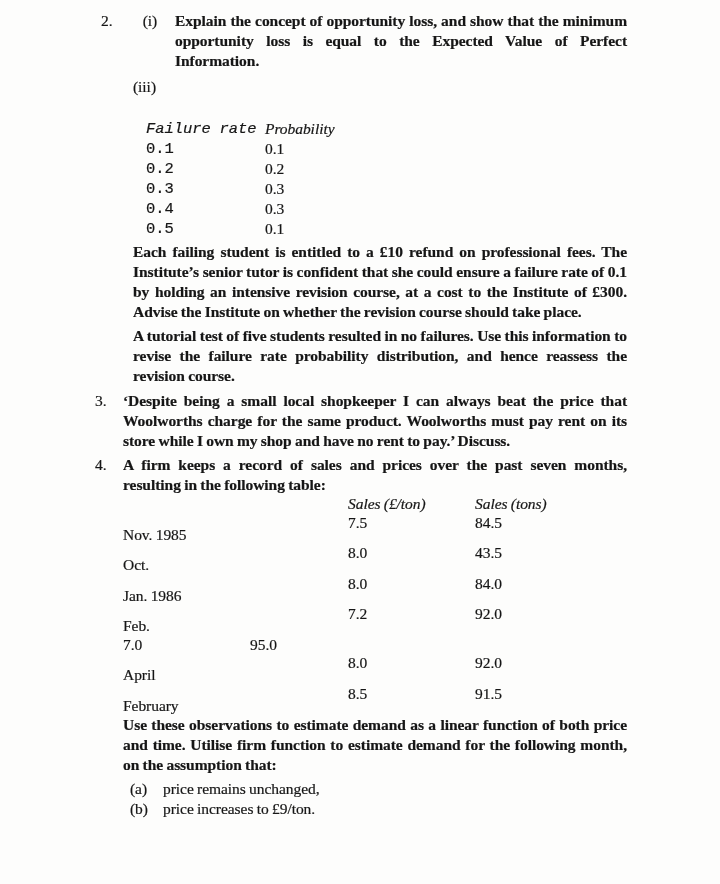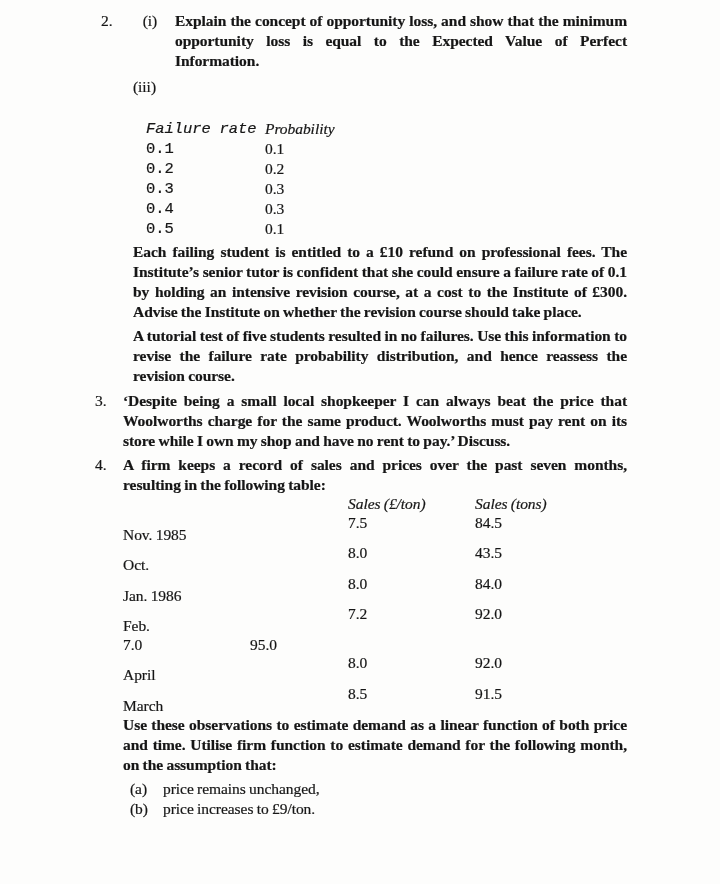--- a/index.html
+++ b/index.html
@@ -152,21 +152,21 @@
         <div class="t4row">
           <span class="t4c2">7.0</span>
           <span>95.0</span>
         </div>
         <div class="t4row">
           <span class="t4c1">April</span>
           <span class="t4c2">8.0</span>
           <span>92.0</span>
         </div>
         <div class="t4row">
-          <span class="t4c1">March</span>
+          <span class="t4c1">February</span>
           <span class="t4c2">8.5</span>
           <span>91.5</span>
         </div>
       </div>
 
       <p class="jt">Use these observations to estimate demand as a linear function of both price and time. Utilise firm function to estimate demand for the following month, on the assumption that:</p>
 
       <div class="list">
         <div class="li">
           <span class="lilabel">(a)</span>

